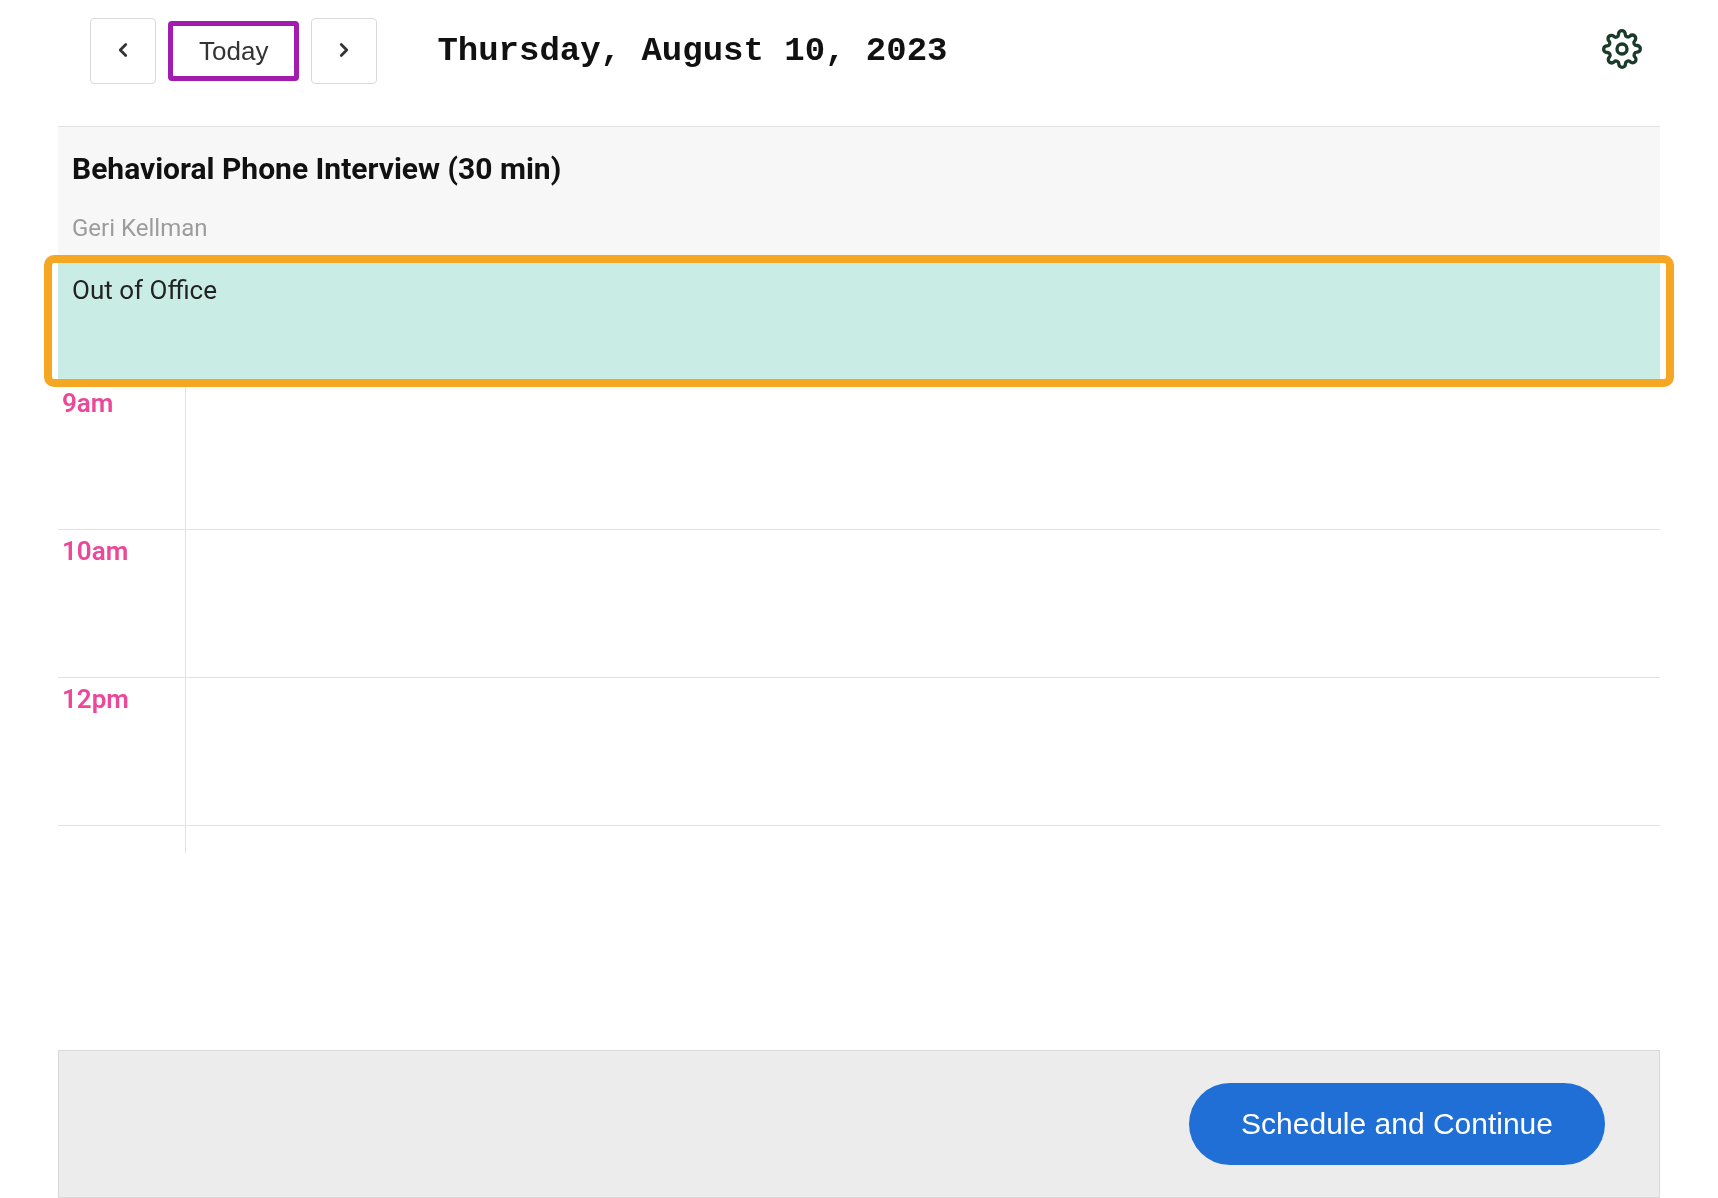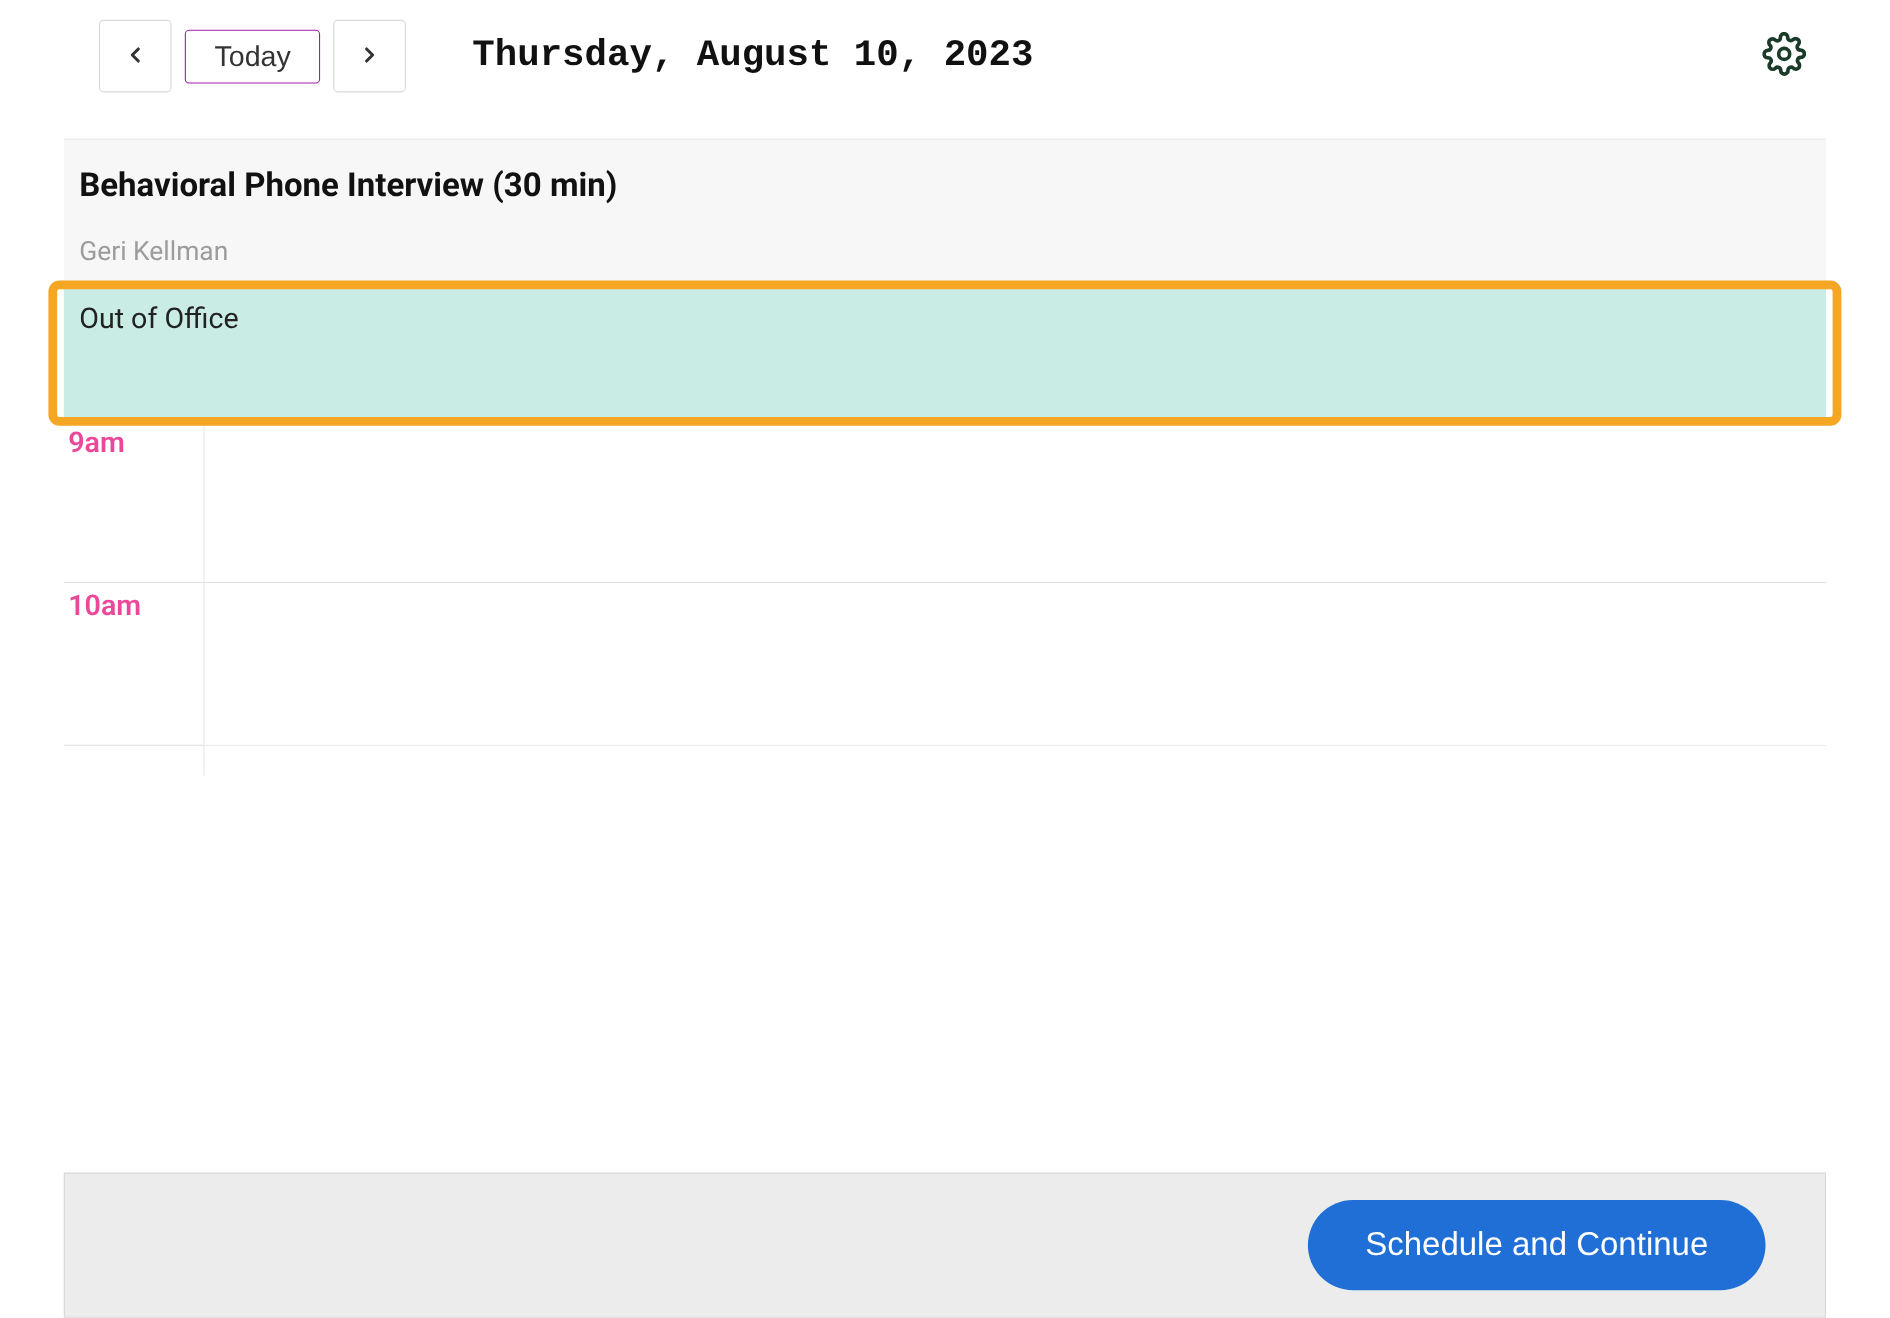--- a/index.html
+++ b/index.html
@@ -27,23 +27,23 @@
     display: flex;
     align-items: center;
     justify-content: center;
     cursor: pointer;
     border-radius: 4px;
   }
 
   .nav-btn svg { width: 22px; height: 22px; }
 
   .today-btn {
-    height: 49px;
+    height: 60px;
     padding: 0 26px;
-    border: 1px solid #a21caf;
+    border: 5px solid #a21caf;
     background: #ffffff;
     font-size: 26px;
     color: #333;
     cursor: pointer;
     border-radius: 4px;
   }
 
   .date-label {
     font-size: 34px;
     font-weight: 600;
@@ -162,21 +162,21 @@
   }
 
   .hour-row.partial { height: 28px; }
   .hour-row.partial .hour-gutter { padding-top: 4px; }
 
   .footer {
     position: absolute;
     left: 58px;
     right: 58px;
     bottom: 0;
-    height: 132px;
+    height: 148px;
     background: #ececec;
     border: 1px solid #d9d9d9;
     display: flex;
     align-items: center;
     justify-content: flex-end;
     padding-right: 54px;
   }
 
   .schedule-btn {
     background: #1f6fd6;
@@ -235,20 +235,24 @@
   </div>
 
   <div class="hour-row">
     <div class="hour-gutter">9am</div>
     <div class="hour-main"></div>
   </div>
   <div class="hour-row">
     <div class="hour-gutter">10am</div>
     <div class="hour-main"></div>
   </div>
+  <div class="hour-row">
+    <div class="hour-gutter">12pm</div>
+    <div class="hour-main"></div>
+  </div>
   <div class="hour-row partial">
     <div class="hour-gutter"></div>
     <div class="hour-main"></div>
   </div>
 </div>
 
 <div class="footer">
   <button class="schedule-btn">Schedule and Continue</button>
 </div>
 

